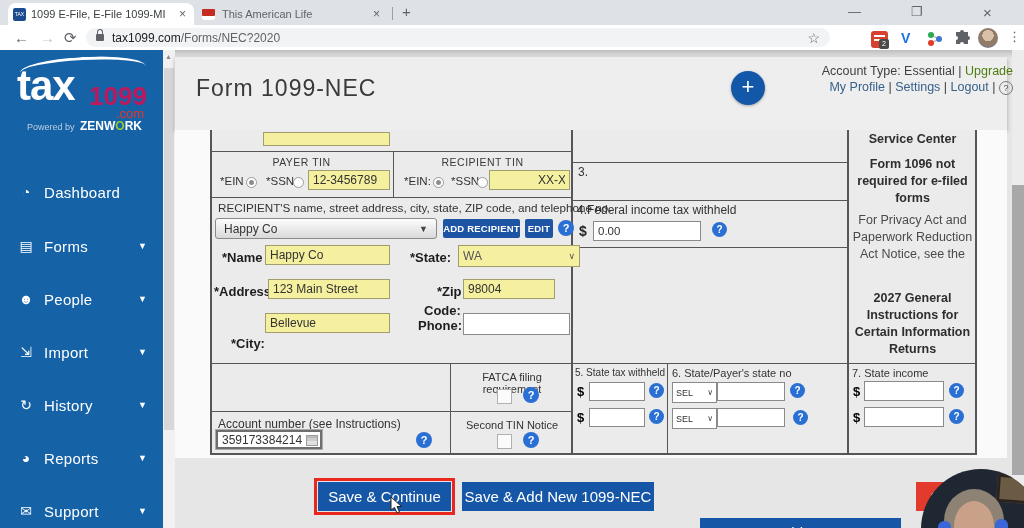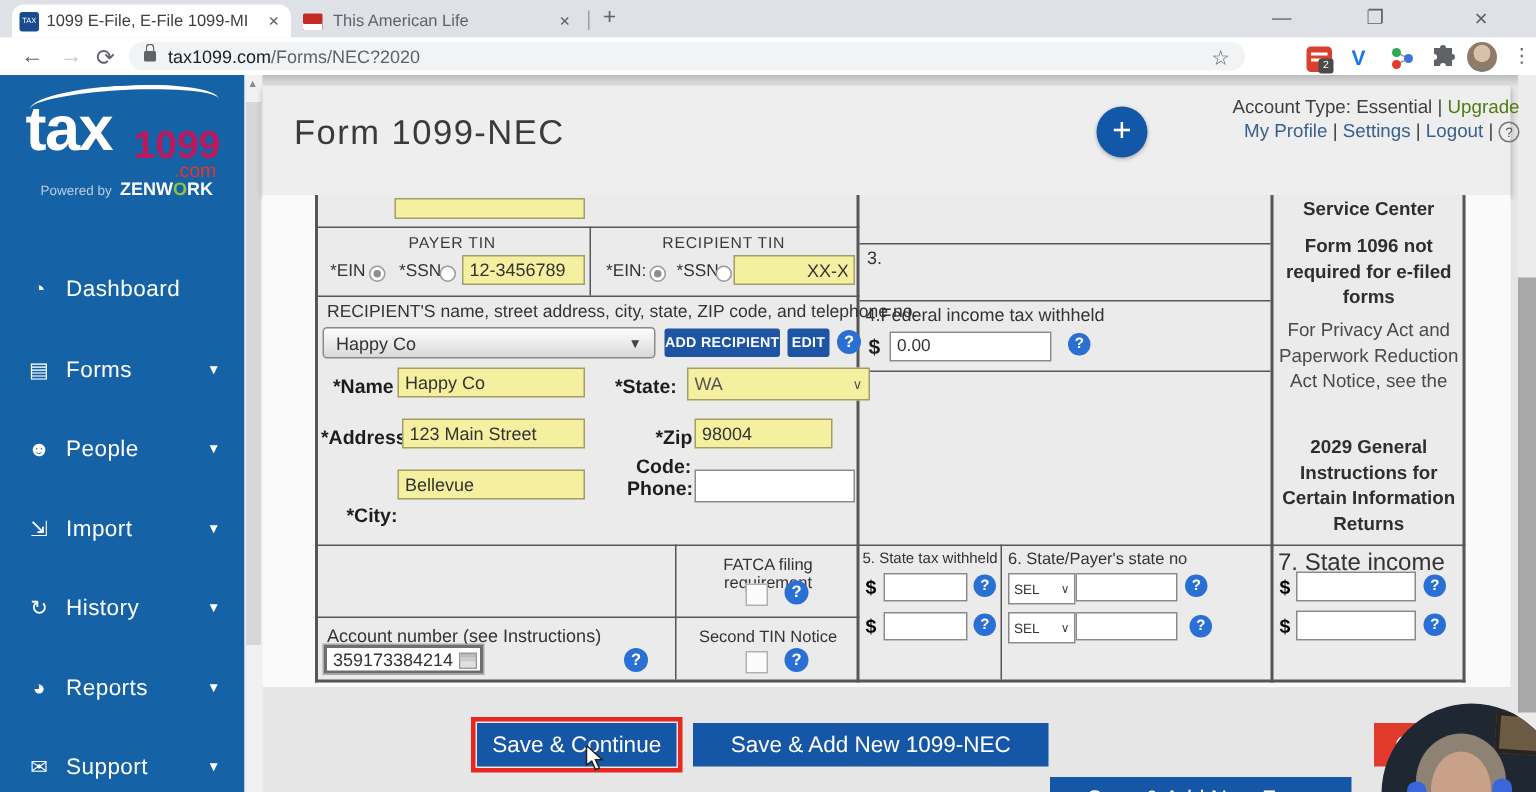--- a/index.html
+++ b/index.html
@@ -267,36 +267,36 @@
   </div>
 <input class="abs win" style="left: 717px; top: 382px; width: 68px; height: 19px;" readonly="">
 <div class="abs qm sm" style="left:790px;top:383px;">?</div>
 <div class="abs win" style="left:672px;top:408px;width:37px;height:19px;display:flex;align-items:center;padding:0 3px;">
     <span style="font-size:9px;">SEL</span>
     <span style="margin-left:auto;font-size:8px;color:#444;">∨</span>
   </div>
 <input class="abs win" style="left: 717px; top: 408px; width: 68px; height: 19px;" readonly="">
 <div class="abs qm sm" style="left:793px;top:410px;">?</div>
 
-<div class="abs" style="left:852px;top:367px;font-size:16px;color:#333;">7. State income</div>
+<div class="abs" style="left:852px;top:367px;font-size:11px;color:#333;">7. State income</div>
 <div class="abs" style="left:853px;top:384px;font-size:13px;font-weight:bold;">$</div>
 <input class="abs win" style="left: 864px; top: 381px; width: 80px; height: 20px;" readonly="">
 <div class="abs qm sm" style="left:949px;top:383px;">?</div>
 <div class="abs" style="left:853px;top:410px;font-size:13px;font-weight:bold;">$</div>
 <input class="abs win" style="left: 864px; top: 407px; width: 80px; height: 20px;" readonly="">
 <div class="abs qm sm" style="left:949px;top:409px;">?</div>
 
 <div class="abs notice" style="left:851px;top:131px;width:123px;font-weight:bold;">Service Center</div>
 <div class="abs notice" style="left:851px;top:156px;width:123px;font-weight:bold;">Form 1096 not required for e-filed forms</div>
 <div class="abs notice" style="left:849px;top:212px;width:127px;color:#4a4a4a;">For Privacy Act and Paperwork Reduction Act Notice, see the</div>
-<div class="abs notice" style="left:851px;top:290px;width:123px;font-weight:bold;">2029 General Instructions for Certain Information Returns</div>
+<div class="abs notice" style="left:851px;top:290px;width:123px;font-weight:bold;">2027 General Instructions for Certain Information Returns</div>
 
 <div class="abs" style="left:314px;top:478px;width:141px;height:37px;border:3px solid #e8281e;box-sizing:border-box;"></div>
 <div class="abs savebtn" style="left:318px;top:482px;width:133px;">Save &amp; Continue</div>
-<div class="abs savebtn" style="left:462px;top:482px;width:237px;">Save &amp; Add New 1099-NEC</div>
+<div class="abs savebtn" style="left:462px;top:482px;width:192px;">Save &amp; Add New 1099-NEC</div>
 <div class="abs savebtn" style="left:700px;top:482px;width:201px;margin-top:36px;">Save &amp; Add New  Form</div>
 <div class="abs savebtn" style="left:916px;top:482px;width:75px;background:#e23a2d;">Cancel</div>
 
 <div class="abs" style="left:390px;top:497px;">
   <svg width="14" height="18" viewBox="0 0 14 18">
       <path d="M1,0 L1,13 L4.5,10.5 L7,16 L9.5,15 L7,9.5 L11.5,9.5 Z" fill="#fff" stroke="#222" stroke-width="1"></path>
     </svg>
 </div>
 
 <div class="abs" style="left:921px;top:469px;width:120px;height:120px;border-radius:50%;background:#1f2732;overflow:hidden;">

